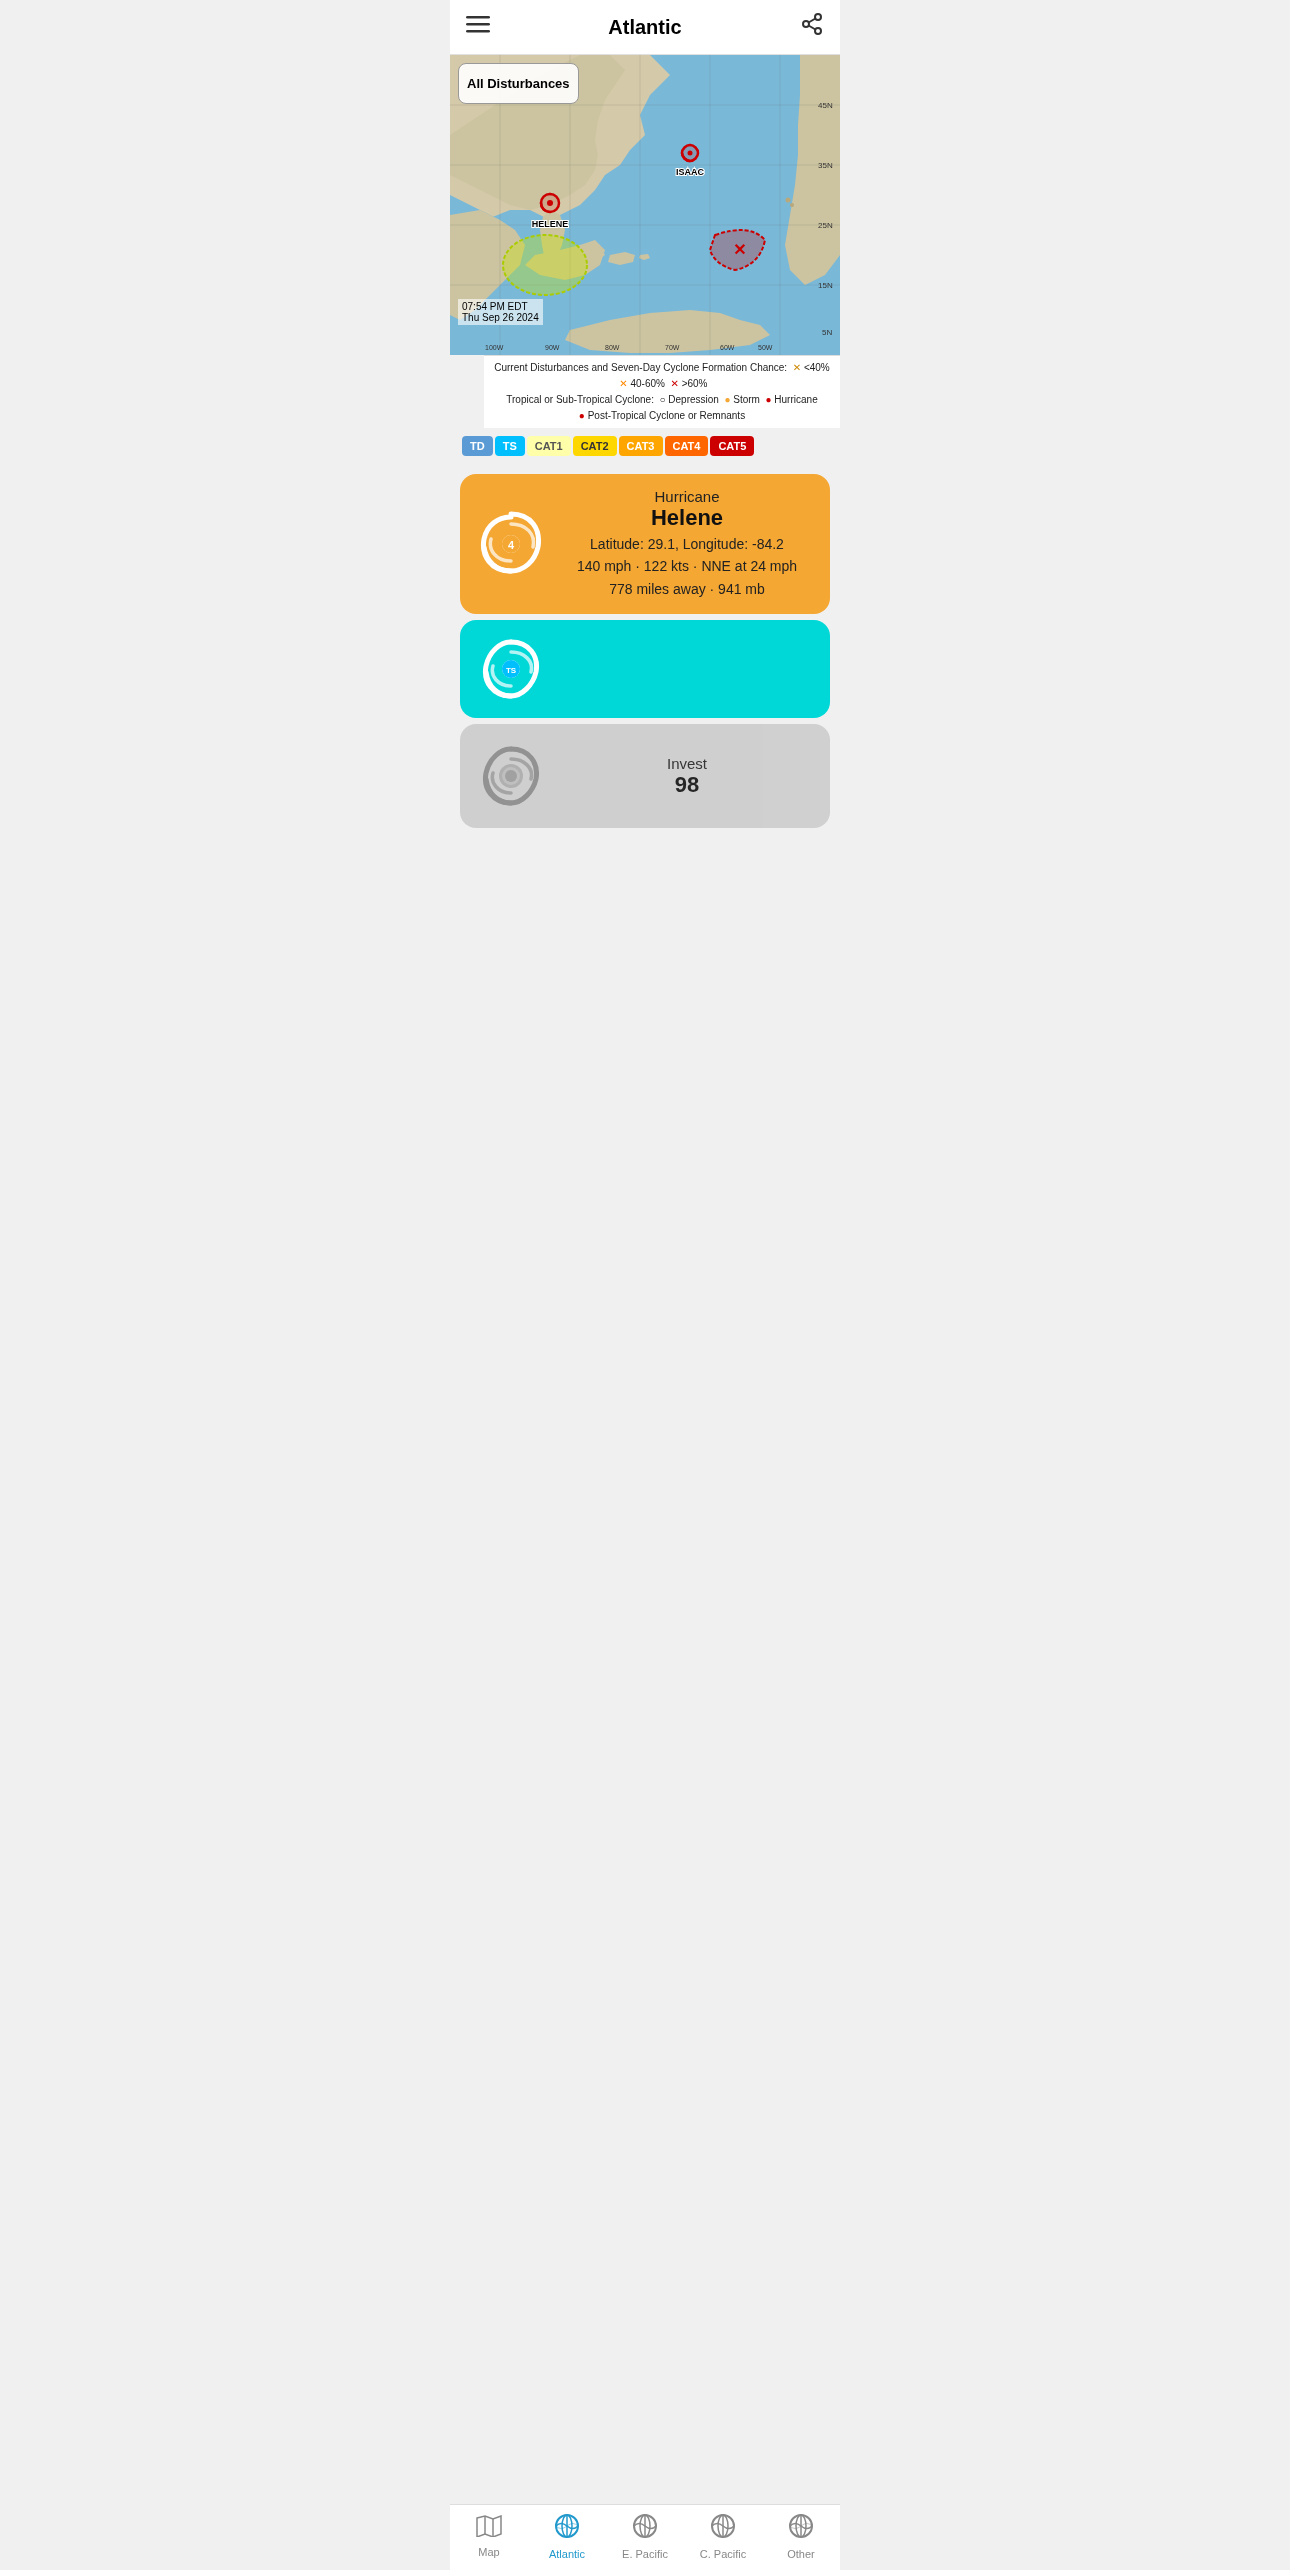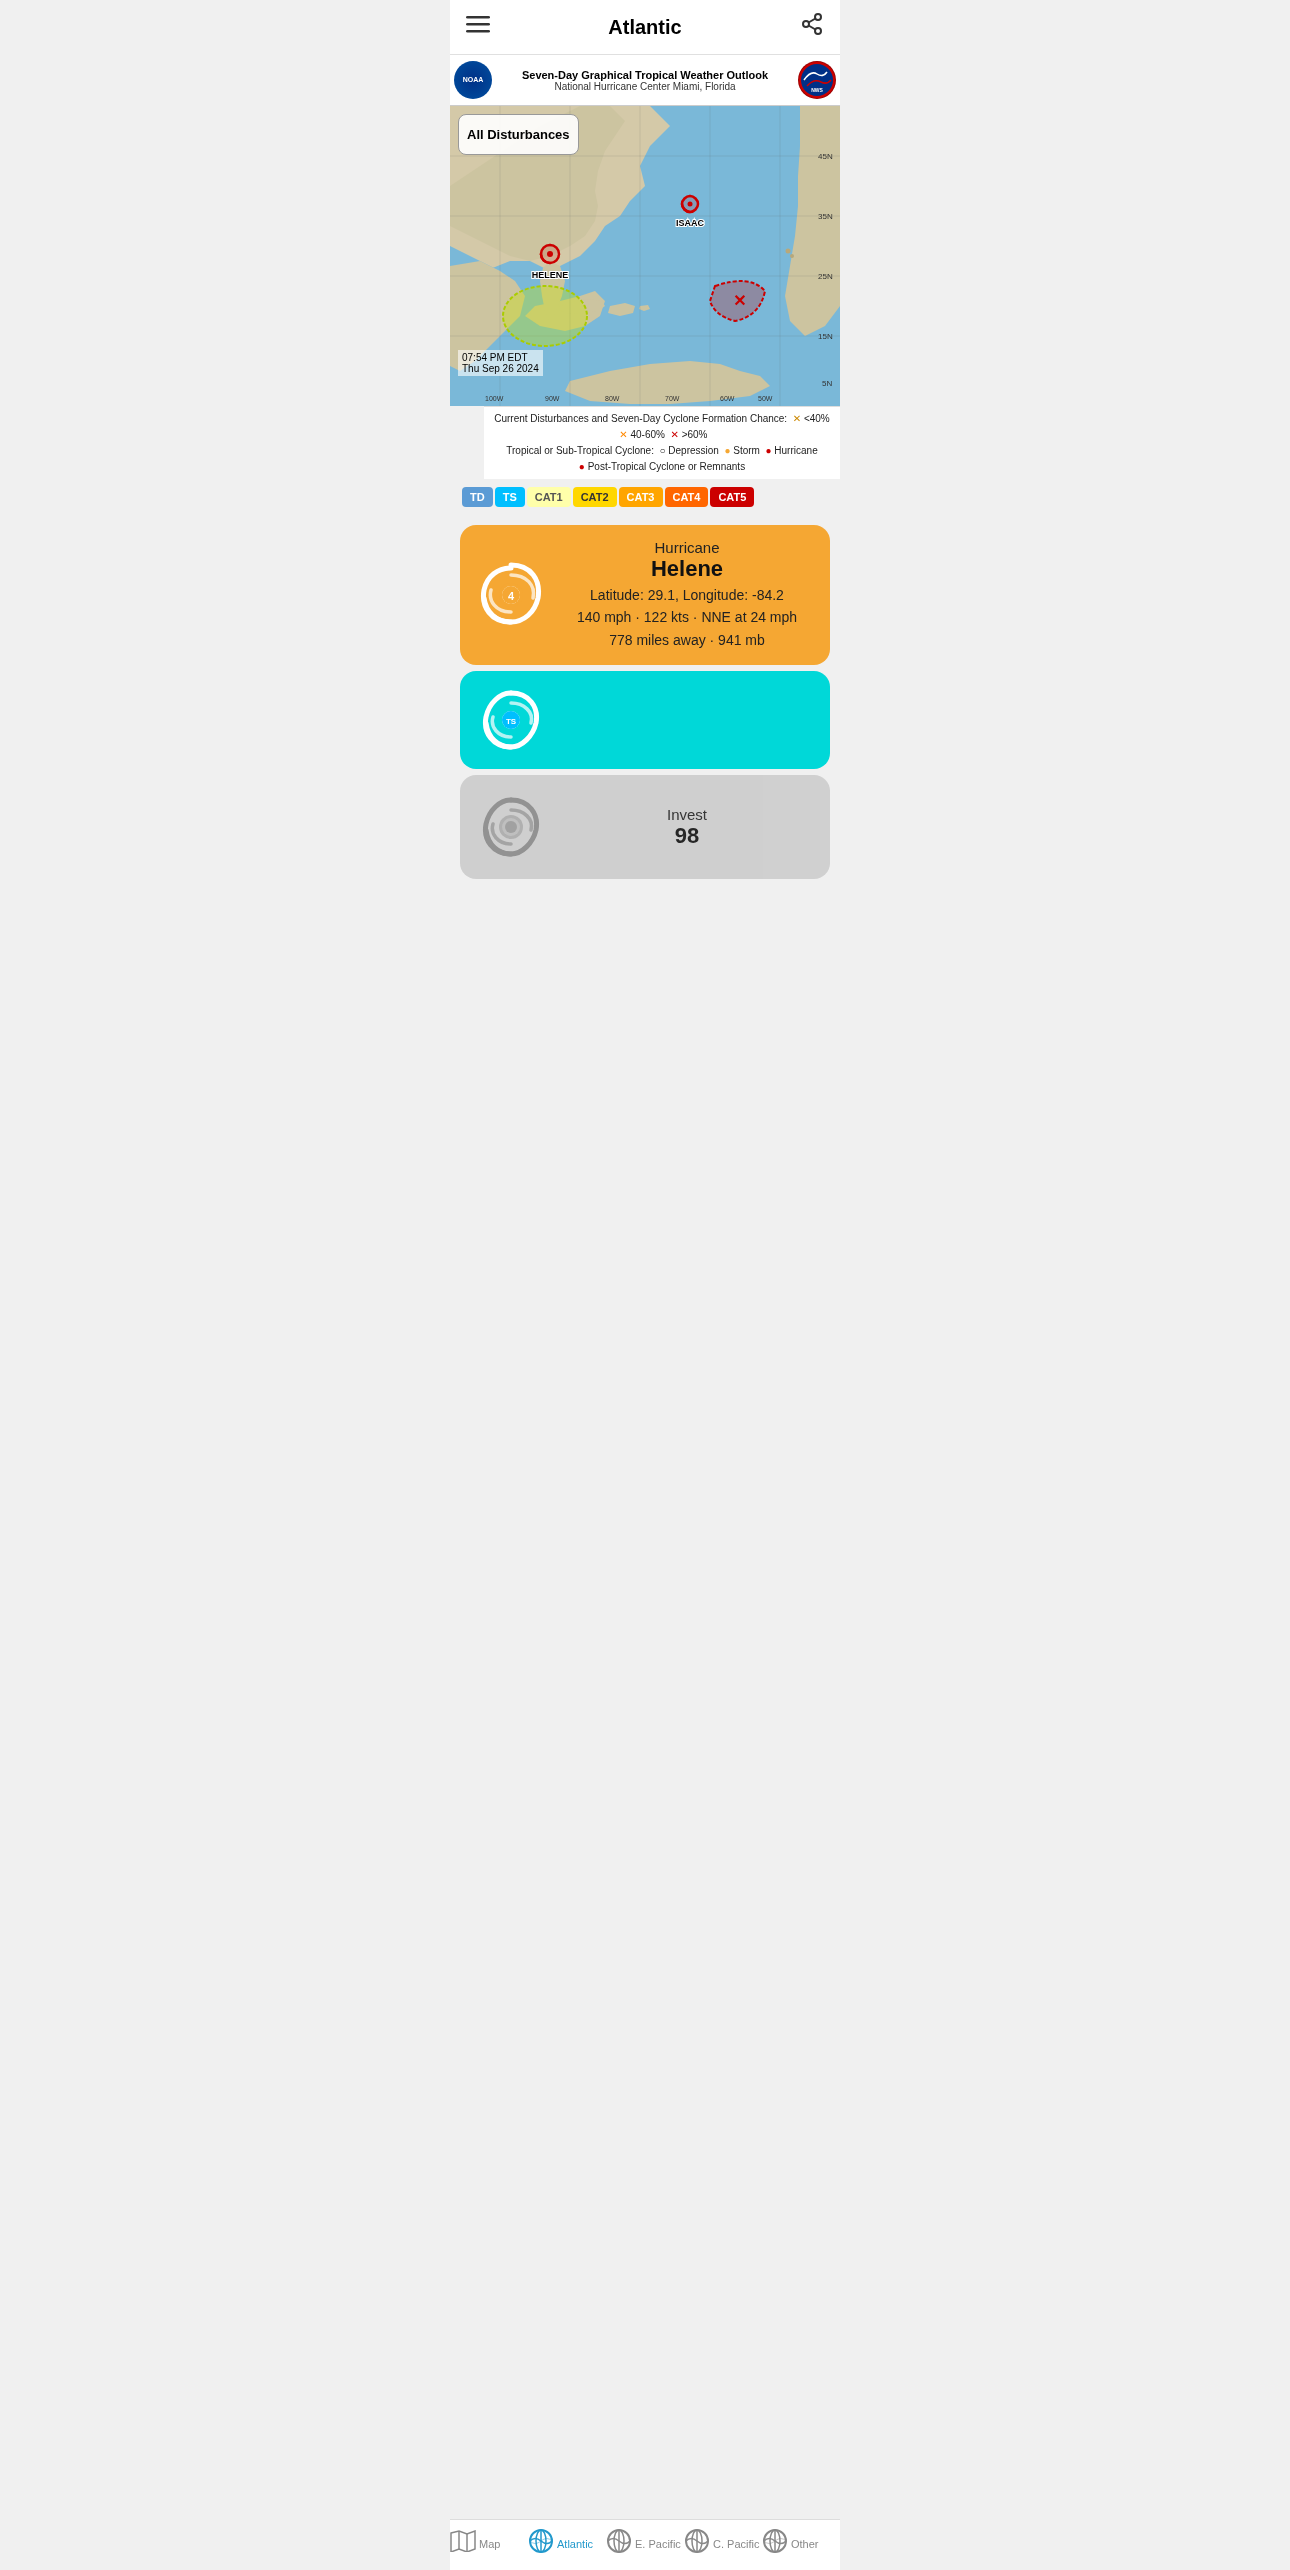--- a/index.html
+++ b/index.html
@@ -231,21 +231,21 @@
       background: #fff;
       border-top: 1px solid #ddd;
       display: flex;
       justify-content: space-around;
       align-items: center;
       padding: 8px 0 10px;
       z-index: 200;
     }
     .nav-item {
       display: flex;
-      flex-direction: row;
+      flex-direction: column;
       align-items: center;
       gap: 3px;
       cursor: pointer;
       flex: 1;
     }
     .nav-icon {
       font-size: 22px;
       color: #888;
     }
     .nav-icon.active { color: #2299cc; }
@@ -282,37 +282,20 @@
       <svg width="24" height="24" viewBox="0 0 24 24" fill="none">
         <circle cx="18" cy="5" r="3" stroke="#333" stroke-width="2"></circle>
         <circle cx="6" cy="12" r="3" stroke="#333" stroke-width="2"></circle>
         <circle cx="18" cy="19" r="3" stroke="#333" stroke-width="2"></circle>
         <line x1="8.59" y1="13.51" x2="15.42" y2="17.49" stroke="#333" stroke-width="2"></line>
         <line x1="15.41" y1="6.51" x2="8.59" y2="10.49" stroke="#333" stroke-width="2"></line>
       </svg>
     </span>
   </div>
 
-  <div class="nhc-header">
-    <div class="nhc-logo">
-      <span style="font-size:7px;font-weight:bold;color:#fff;text-align:center;line-height:1.1;">NOAA</span>
-    </div>
-    <div class="nhc-text">
-      <div class="nhc-text-title">Seven-Day Graphical Tropical Weather Outlook</div>
-      <div class="nhc-text-sub">National Hurricane Center  Miami, Florida</div>
-    </div>
-    <div class="nws-logo">
-      <svg width="36" height="36" viewBox="0 0 36 36">
-        <circle cx="18" cy="18" r="17" fill="#003087" stroke="#cc0000" stroke-width="2"></circle>
-        <path d="M5 18 Q12 8 18 12 Q24 16 28 10" stroke="#fff" stroke-width="1.5" fill="none"></path>
-        <path d="M8 24 Q15 16 22 20 Q28 23 32 18" stroke="#cc0000" stroke-width="1.5" fill="none"></path>
-        <text x="18" y="30" text-anchor="middle" fill="#fff" font-size="5" font-weight="bold">NWS</text>
-      </svg>
-    </div>
-  </div>
 
   <div class="map-area">
 
     <svg class="map-svg" viewBox="0 0 390 300" preserveAspectRatio="xMidYMid slice" xmlns="http://www.w3.org/2000/svg">
 
       <rect width="390" height="300" fill="#7ab8d8"></rect>
 
       <path d="M0,0 L200,0 L220,20 L200,40 L190,60 L195,80 L180,95 L170,110 L155,120 L145,135 L130,150 L110,160 L90,170 L70,175 L50,165 L30,155 L10,145 L0,140 Z" fill="#d4c9a8"></path>
 
       <path d="M130,0 L160,0 L175,15 L165,30 L155,45 L148,65 L145,85 L148,100 L145,115 L135,130 L120,140 L100,150 L80,155 L60,150 L40,140 L20,130 L0,120 L0,80 L30,60 L60,40 L90,20 Z" fill="#ccc4a0"></path>

